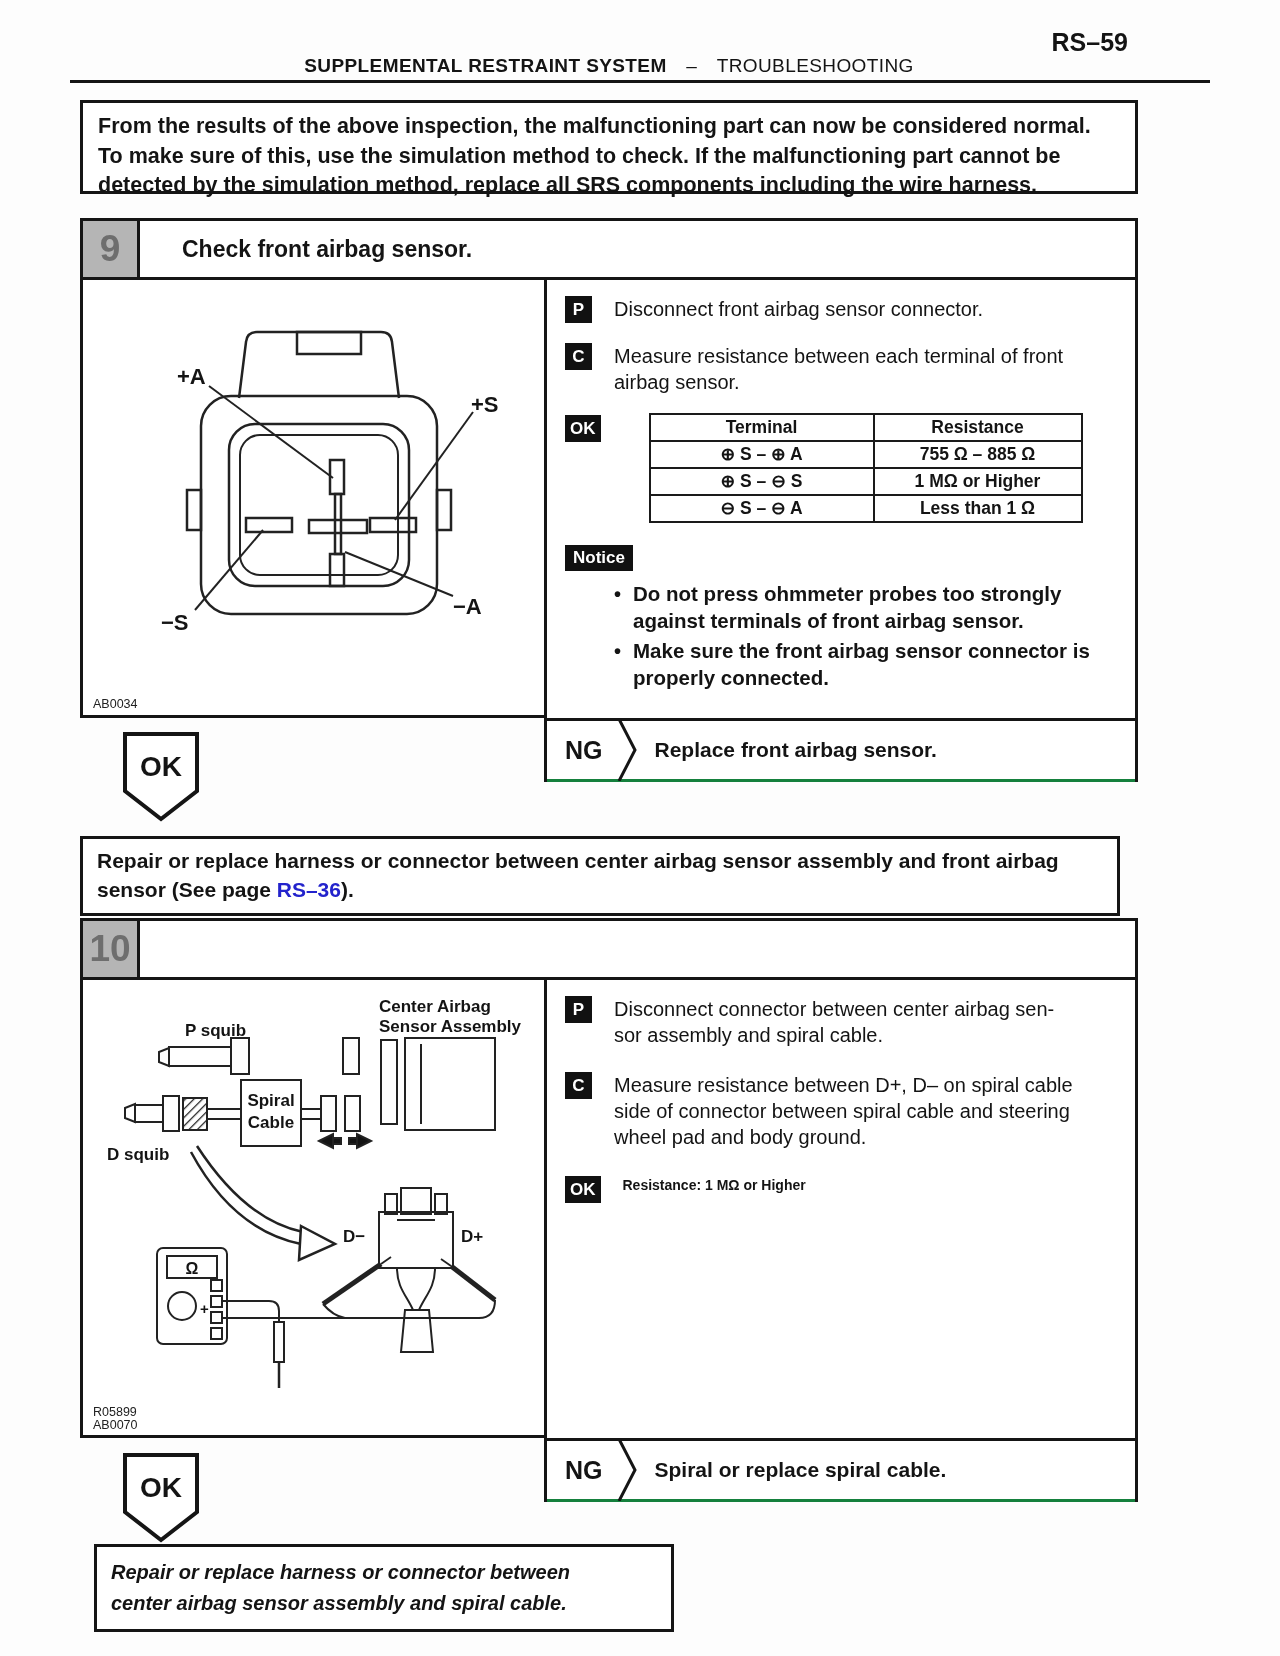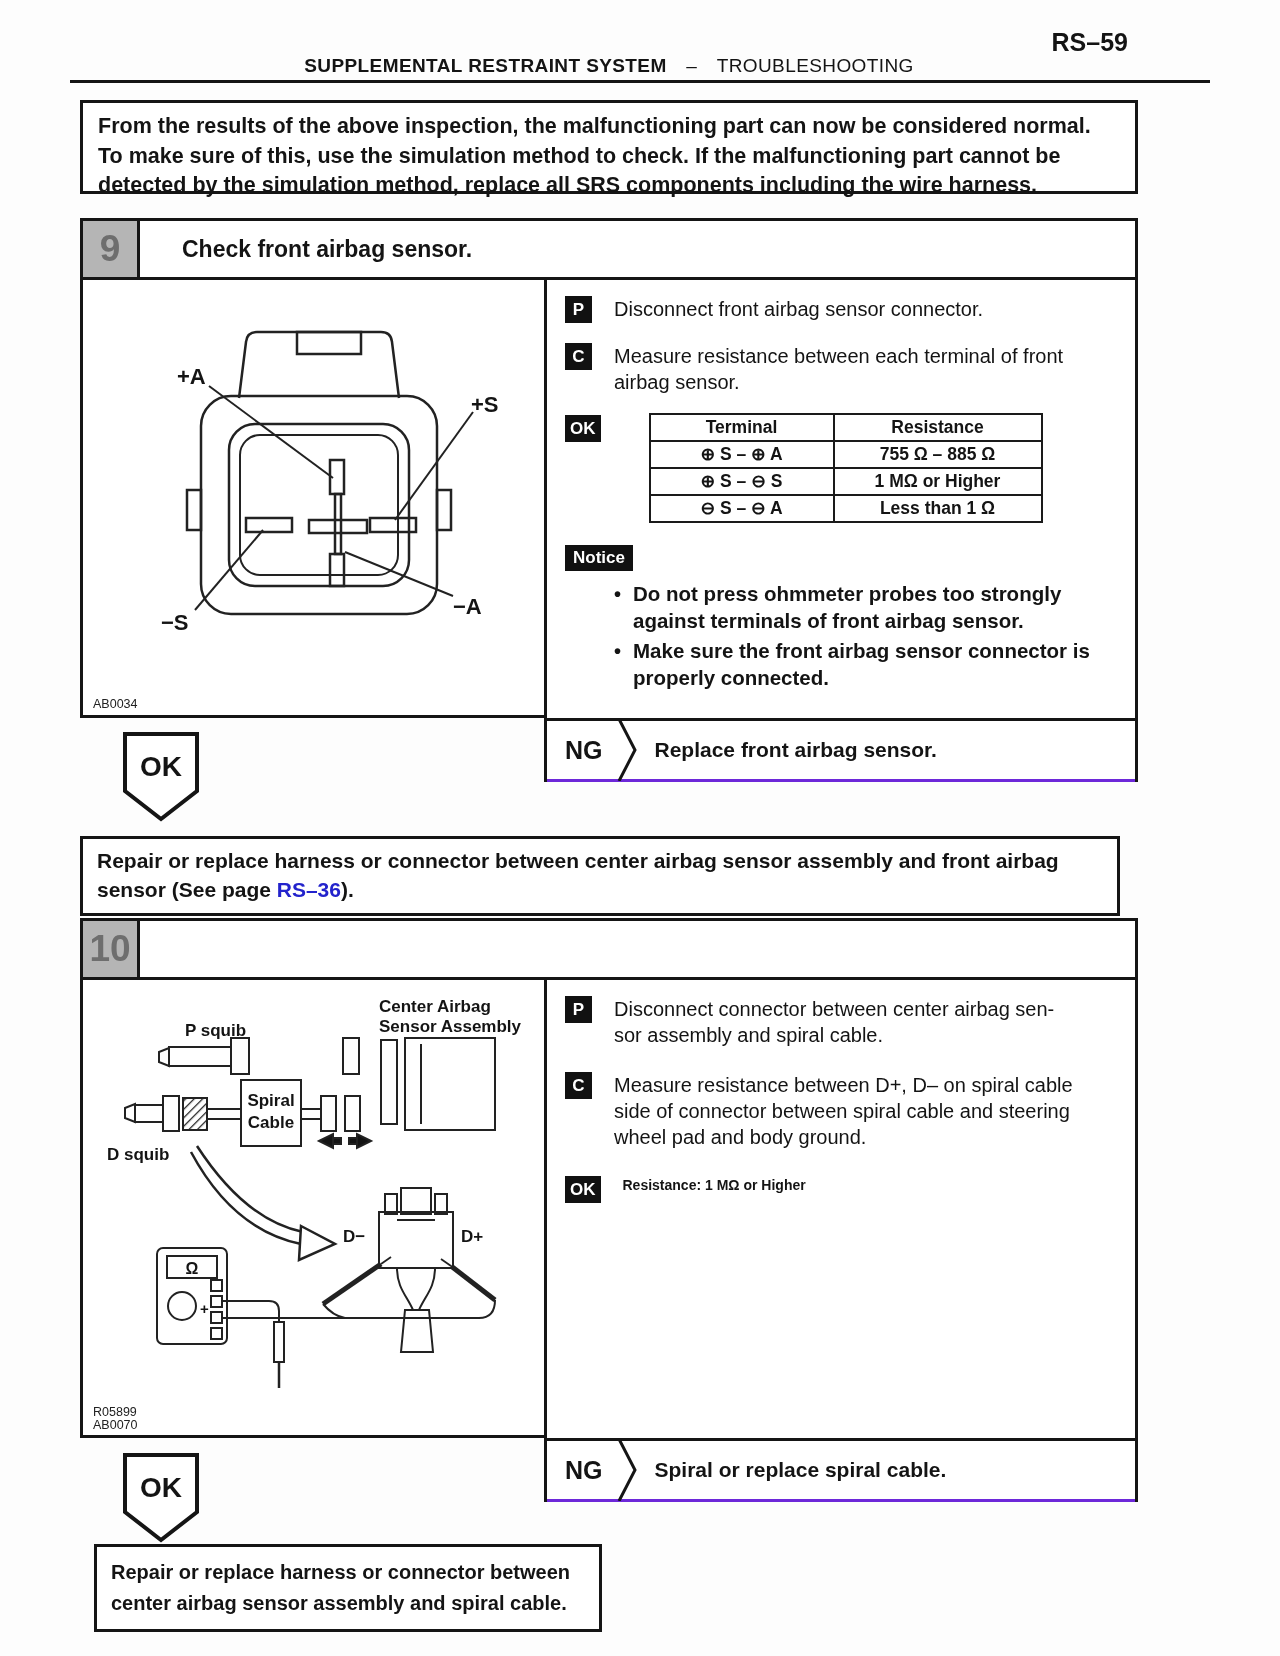--- a/index.html
+++ b/index.html
@@ -31,32 +31,32 @@
   .fig-cell{width:464px;border-left:3px solid #151515;border-bottom:3px solid #151515;
             position:relative;background:#fff;}
   .right-cell{flex:1;border-left:3px solid #151515;border-right:3px solid #151515;
               display:flex;flex-direction:column;background:#fff;}
   .right-content{flex:1;padding:16px 10px 0 18px;}
   .row{display:flex;align-items:flex-start;}
   .kbadge{flex:0 0 auto;background:#111;color:#fff;font-weight:700;font-size:17px;
           height:27px;min-width:27px;padding:0 5px;display:flex;align-items:center;
           justify-content:center;margin-right:22px;}
   .itext{font-size:20px;line-height:1.3;max-width:510px;}
-  .ng-row{border-top:3px solid #151515;border-bottom:3px solid #6d28d9;height:64px;
+  .ng-row{border-top:3px solid #151515;border-bottom:3px solid #15803d;height:64px;
           display:flex;align-items:center;background:#fff;}
   .ng-label{font-size:25px;font-weight:700;margin-left:18px;}
   .ng-chevron{margin-left:12px;flex:0 0 auto;}
   .ng-text{font-size:21px;font-weight:700;margin-left:16px;}
 
   
   .rtable{border-collapse:collapse;margin-left:26px;margin-top:-2px;}
   .rtable th,.rtable td{border:2.5px solid #1a1a1a;font-weight:700;text-align:center;
           font-size:17.5px;padding:2px 6px;height:27px;}
   .rtable th{height:25px;}
-  .col-term{width:184px;}
+  .col-term{width:224px;}
   .col-res{width:208px;}
 
   .notice-badge{display:inline-flex;background:#111;color:#fff;font-weight:700;
           font-size:17px;height:26px;align-items:center;padding:0 8px;}
   .bullets{margin-top:10px;padding-left:49px;}
   .bullet-row{display:flex;margin-bottom:4px;}
   .bullet-dot{font-size:20px;font-weight:700;margin-right:12px;line-height:1.3;}
   .bullet-text{font-size:20.5px;font-weight:700;line-height:1.3;max-width:480px;}
 
   .repair{padding:8px 14px;font-size:21px;font-weight:700;line-height:1.38;}
@@ -319,18 +319,18 @@
     </div>
   </div>
 
   <div class="abs" style="left:122px;top:1452px;">
     <svg width="78" height="92" viewBox="0 0 78 92">
       <path d="M3,3 H75 V60 L39,88 L3,60 Z" fill="#fff" stroke="#151515" stroke-width="4"></path>
       <text x="39" y="45" text-anchor="middle" font-size="28" font-weight="700" fill="#141414">OK</text>
     </svg>
   </div>
 
-  <div class="abs bordered repair2" style="left:94px;top:1544px;width:508px;">
+  <div class="abs bordered repair2" style="left:94px;top:1544px;width:580px;font-style:italic;">
     <span class="blockline">Repair or replace harness or connector between</span>
     <span class="blockline">center airbag sensor assembly and spiral cable.</span>
   </div>
 
 </div>
 
 </body></html>

